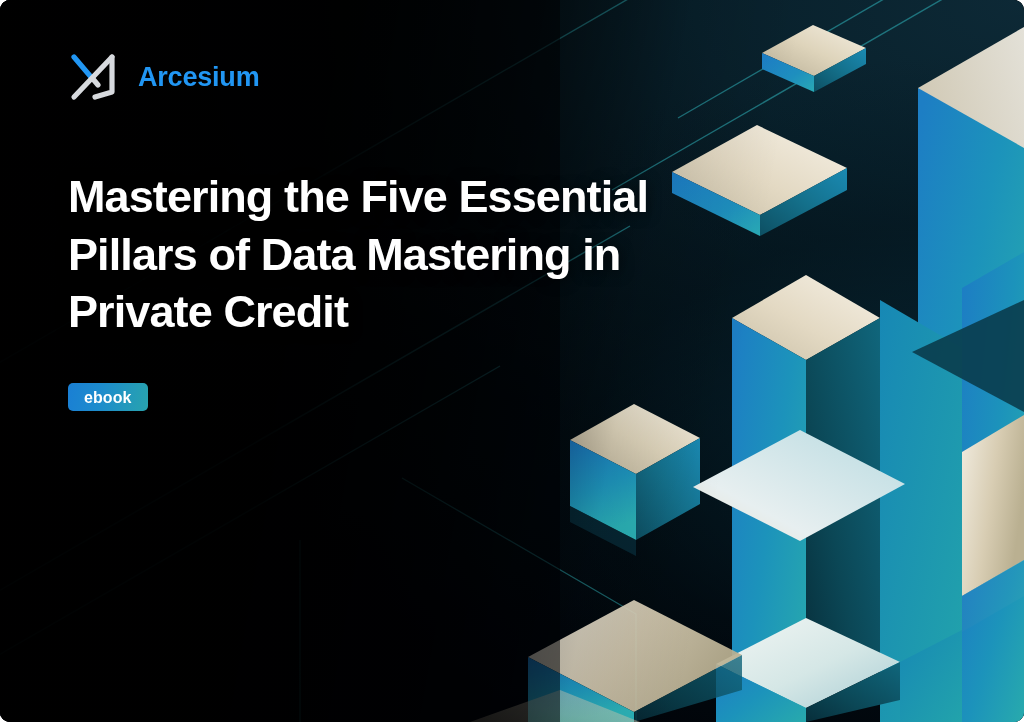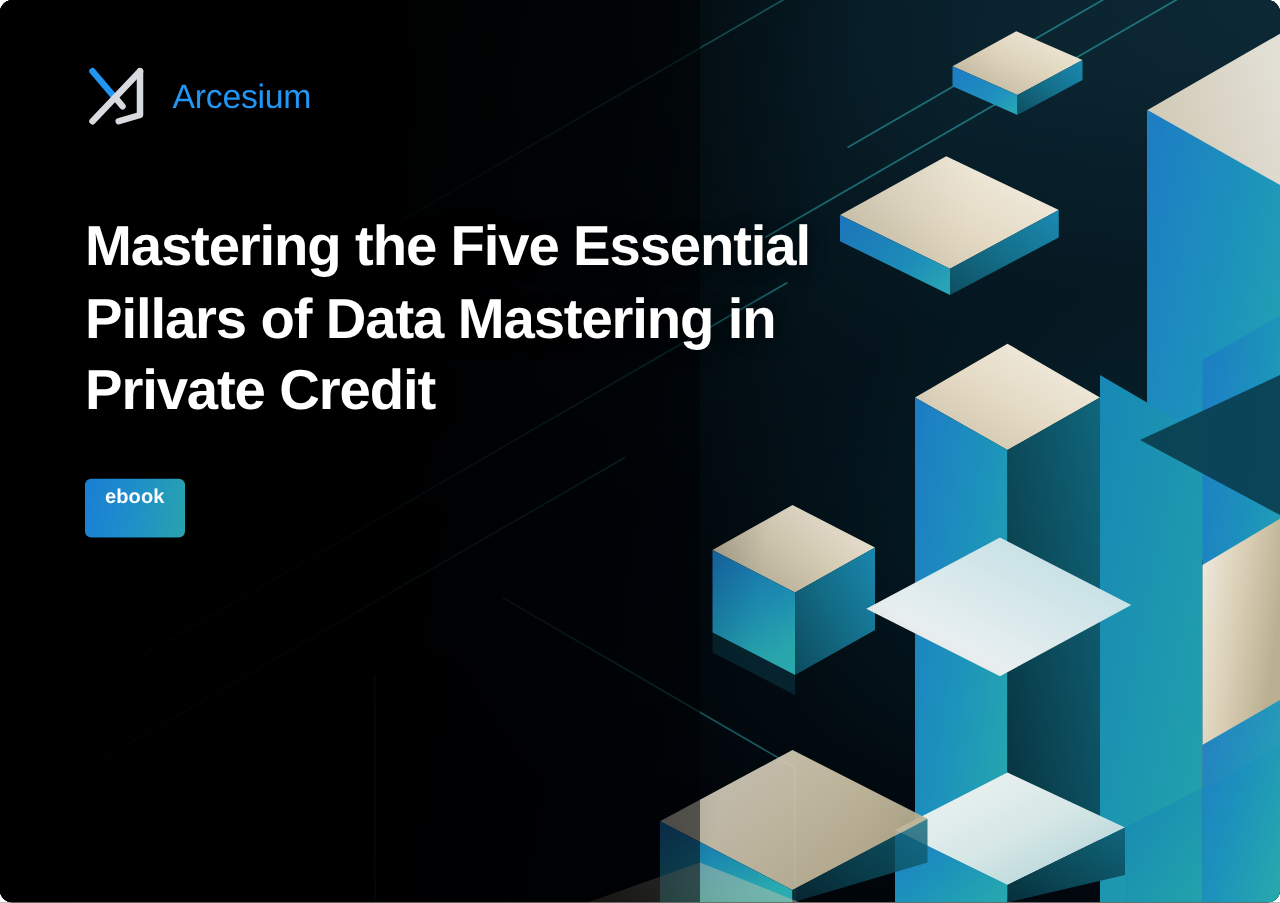--- a/index.html
+++ b/index.html
@@ -71,21 +71,21 @@
     height: 58px;
   }
   .brand-mark {
     width: 52px;
     height: 52px;
     flex: 0 0 52px;
     display: block;
   }
   .brand-name {
     font-size: 27px;
-    font-weight: 400;
+    font-weight: 700;
     letter-spacing: -0.2px;
     color: #2196f3;
     line-height: 1;
     white-space: nowrap;
   }
 
   .headline {
     margin: 62px 0 0 0;
     font-size: 45px;
     line-height: 1.28;
@@ -94,21 +94,21 @@
     color: #ffffff;
     max-width: 600px;
     text-shadow: 0 2px 14px rgba(0,0,0,0.7);
   }
 
   .badge-row {
     margin-top: 42px;
   }
   .badge {
     display: inline-block;
-    padding: 7px 16px 24px 16px;
+    padding: 7px 16px 5px 16px;
     border-radius: 5px;
     font-size: 16px;
     font-weight: 600;
     letter-spacing: 0.1px;
     color: #ffffff;
     background: linear-gradient(100deg, #1a7fd4 0%, #1d8ccd 40%, #28a3ae 100%);
     line-height: 1;
   }
 </style>
 </head>

